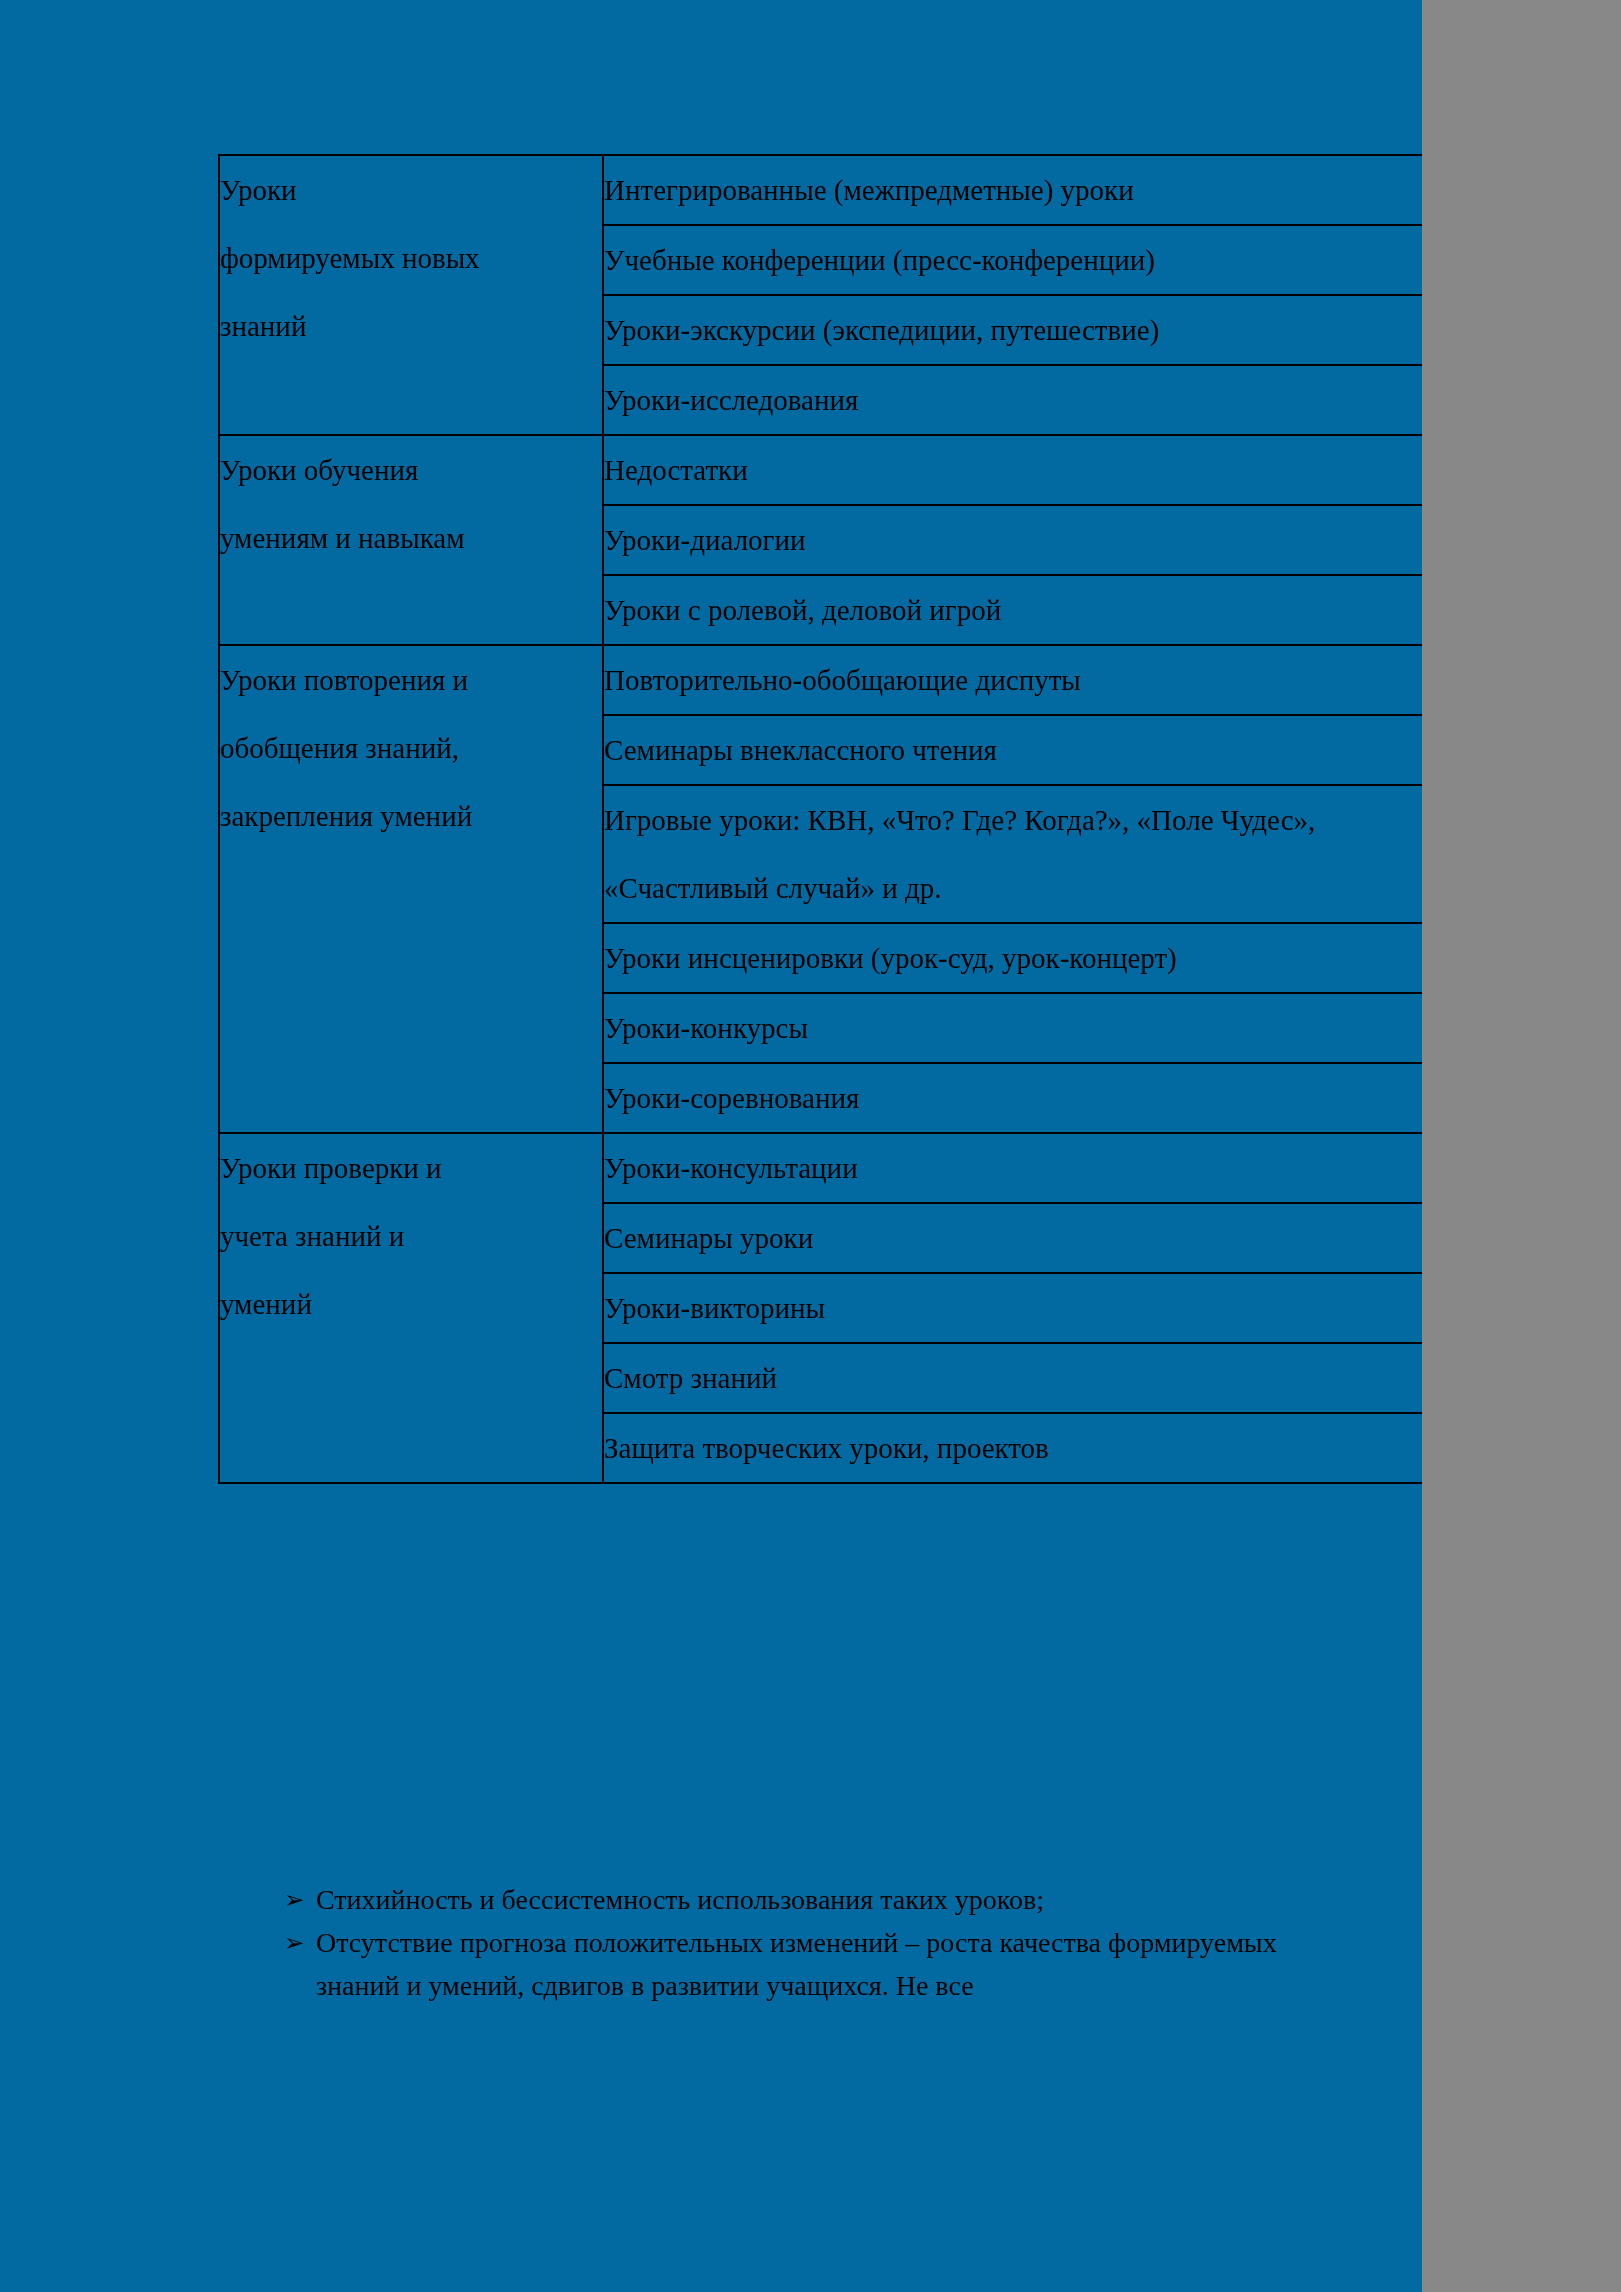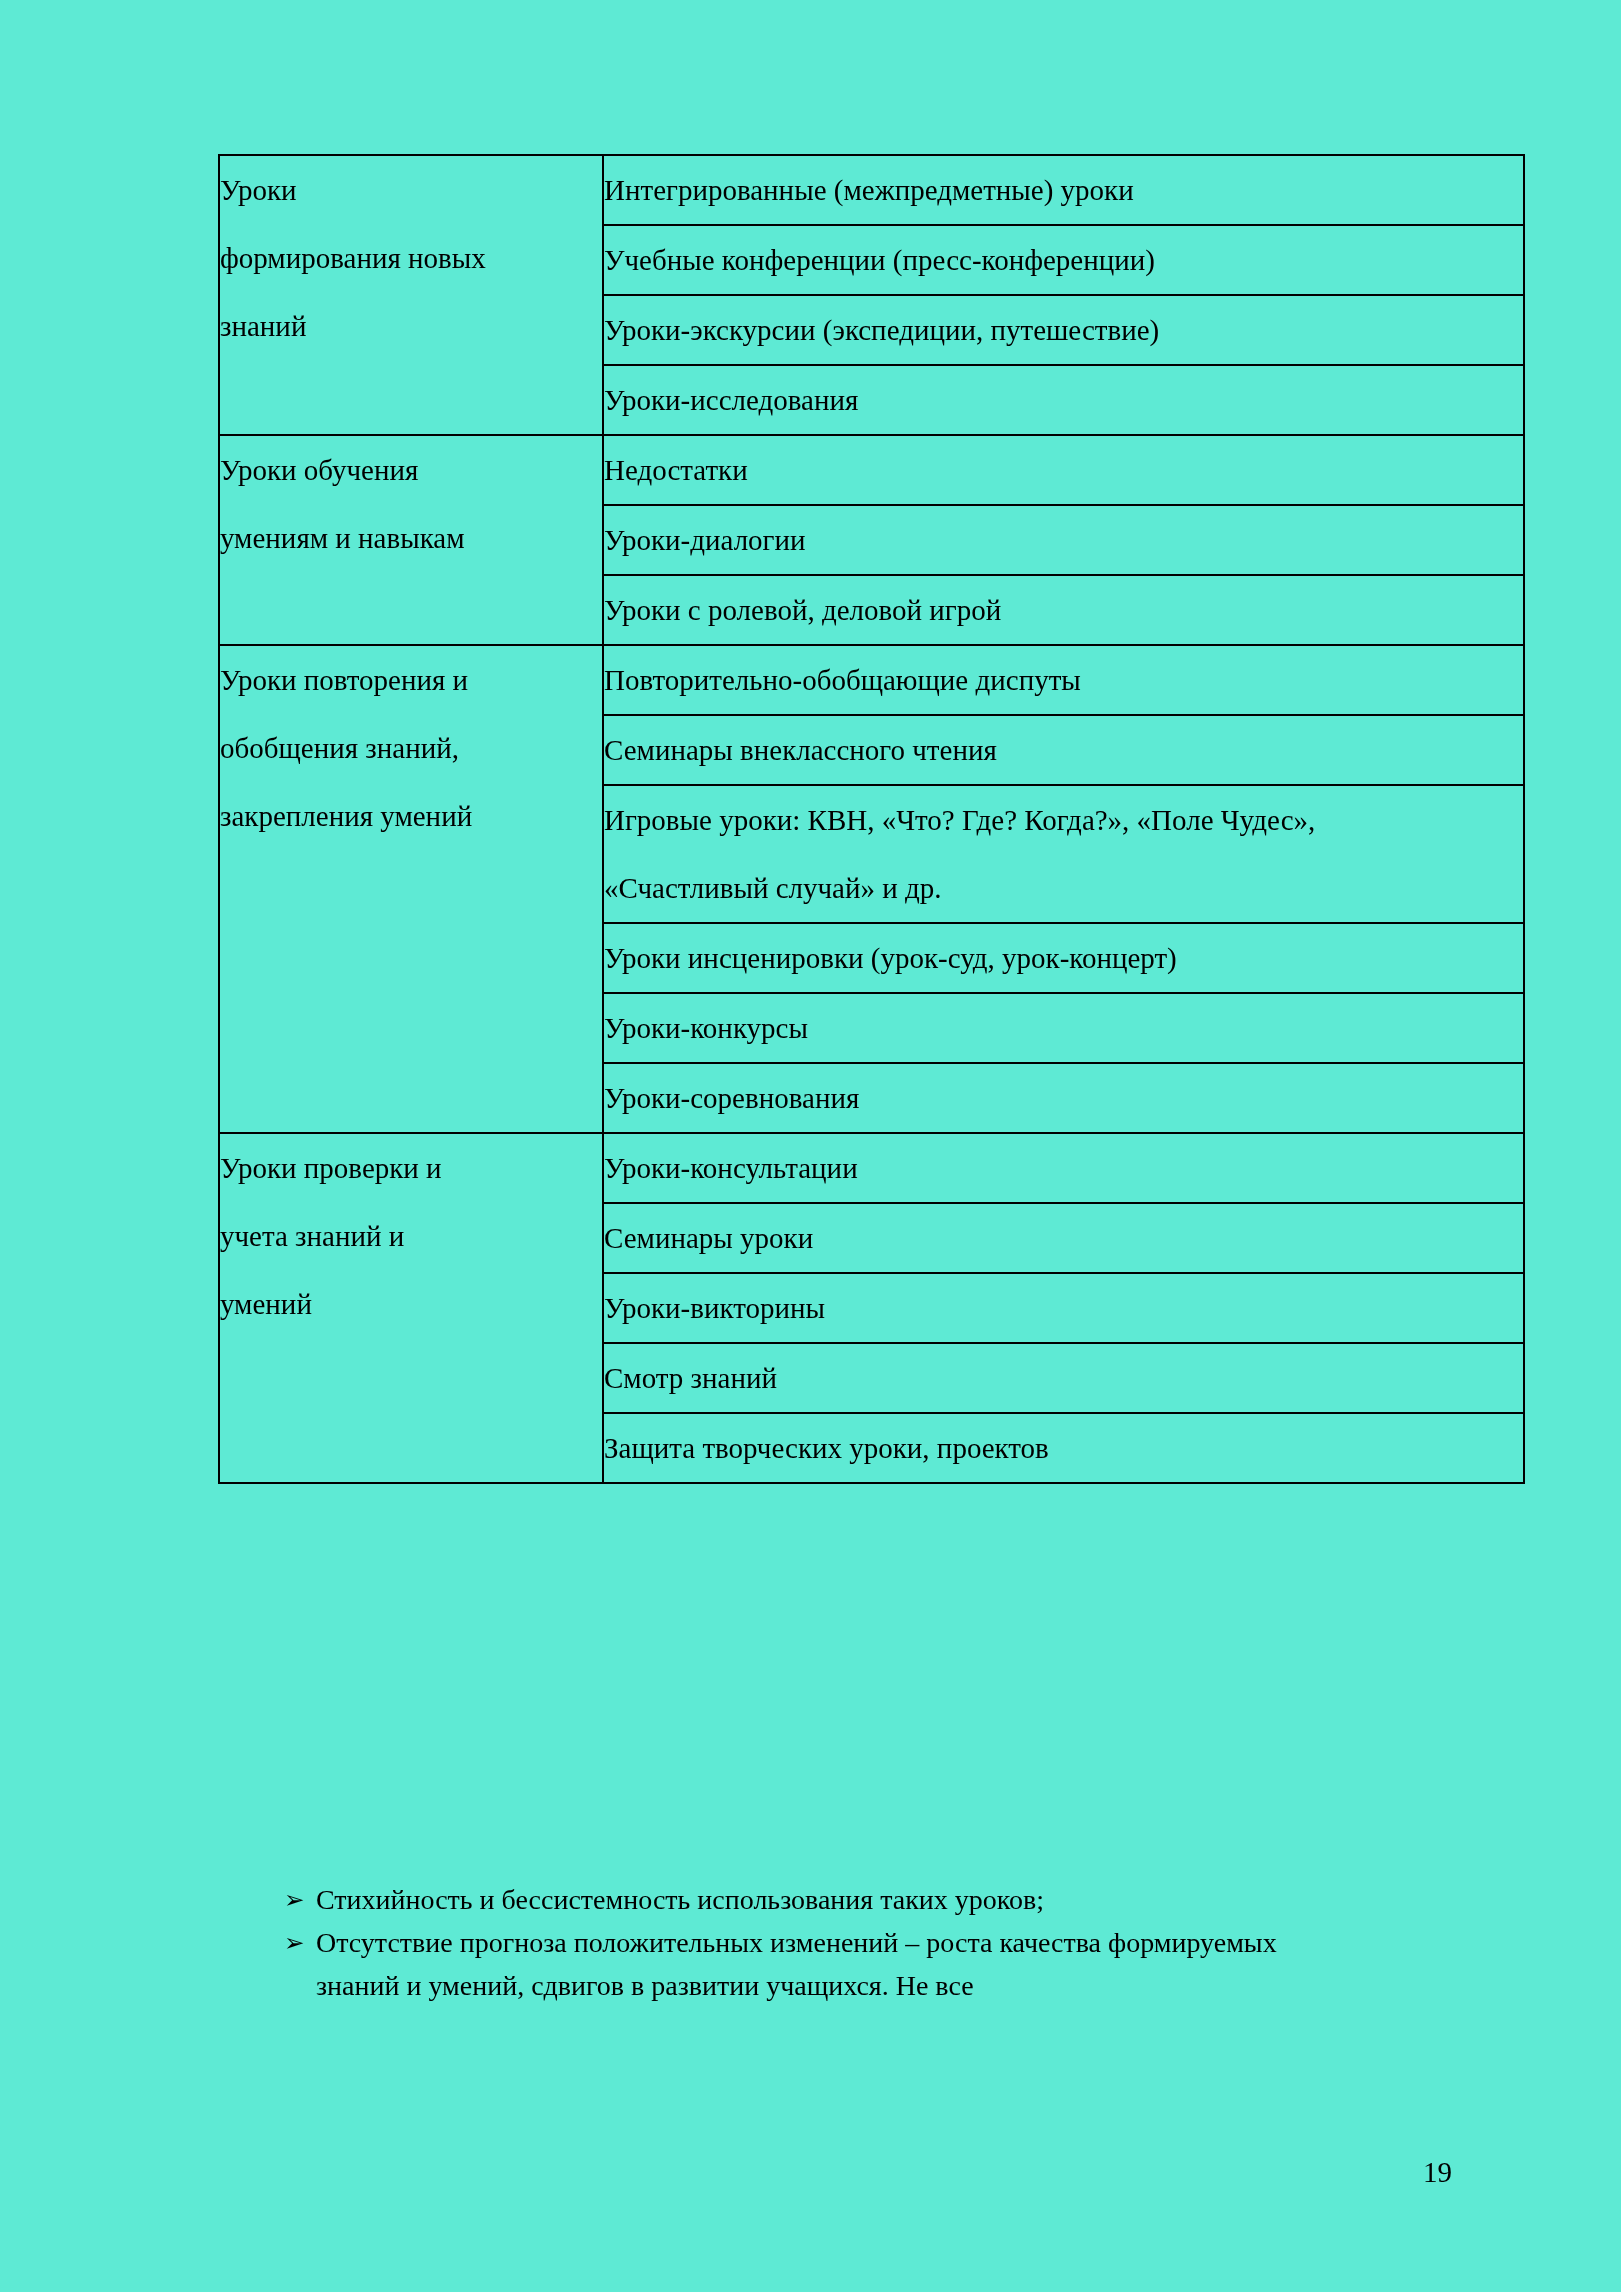--- a/index.html
+++ b/index.html
@@ -1,20 +1,20 @@
 <!DOCTYPE html>
 <html><head>
 <meta charset="utf-8">
 <style>
   html, body { margin: 0; padding: 0; background: #888; }
   .page {
     position: relative;
-    width: 1621px;
+    width: 1422px;
     height: 2293px;
-    background: #5eead4;
+    background: #0369a1;
     font-family: "Liberation Serif", "DejaVu Serif", serif;
     color: #000000;
     overflow: hidden;
   }
   table.lesson-table {
     position: absolute;
     left: 218px;
     top: 154px;
     width: 1302px;
     border-collapse: collapse;
@@ -86,21 +86,21 @@
 <body>
 
 <div class="page">
 
   <table class="lesson-table">
 
     <tbody>
         <tr>
       <td class="cat" rowspan="4">
         <div>Уроки</div>
-        <div>формирования новых</div>
+        <div>формируемых новых</div>
         <div>знаний</div>
       </td>
       <td class="item">Интегрированные (межпредметные) уроки</td>
     </tr>
     <tr>
       <td class="item">Учебные конференции (пресс-конференции)</td>
     </tr>
     <tr>
       <td class="item">Уроки-экскурсии (экспедиции, путешествие)</td>
     </tr>

